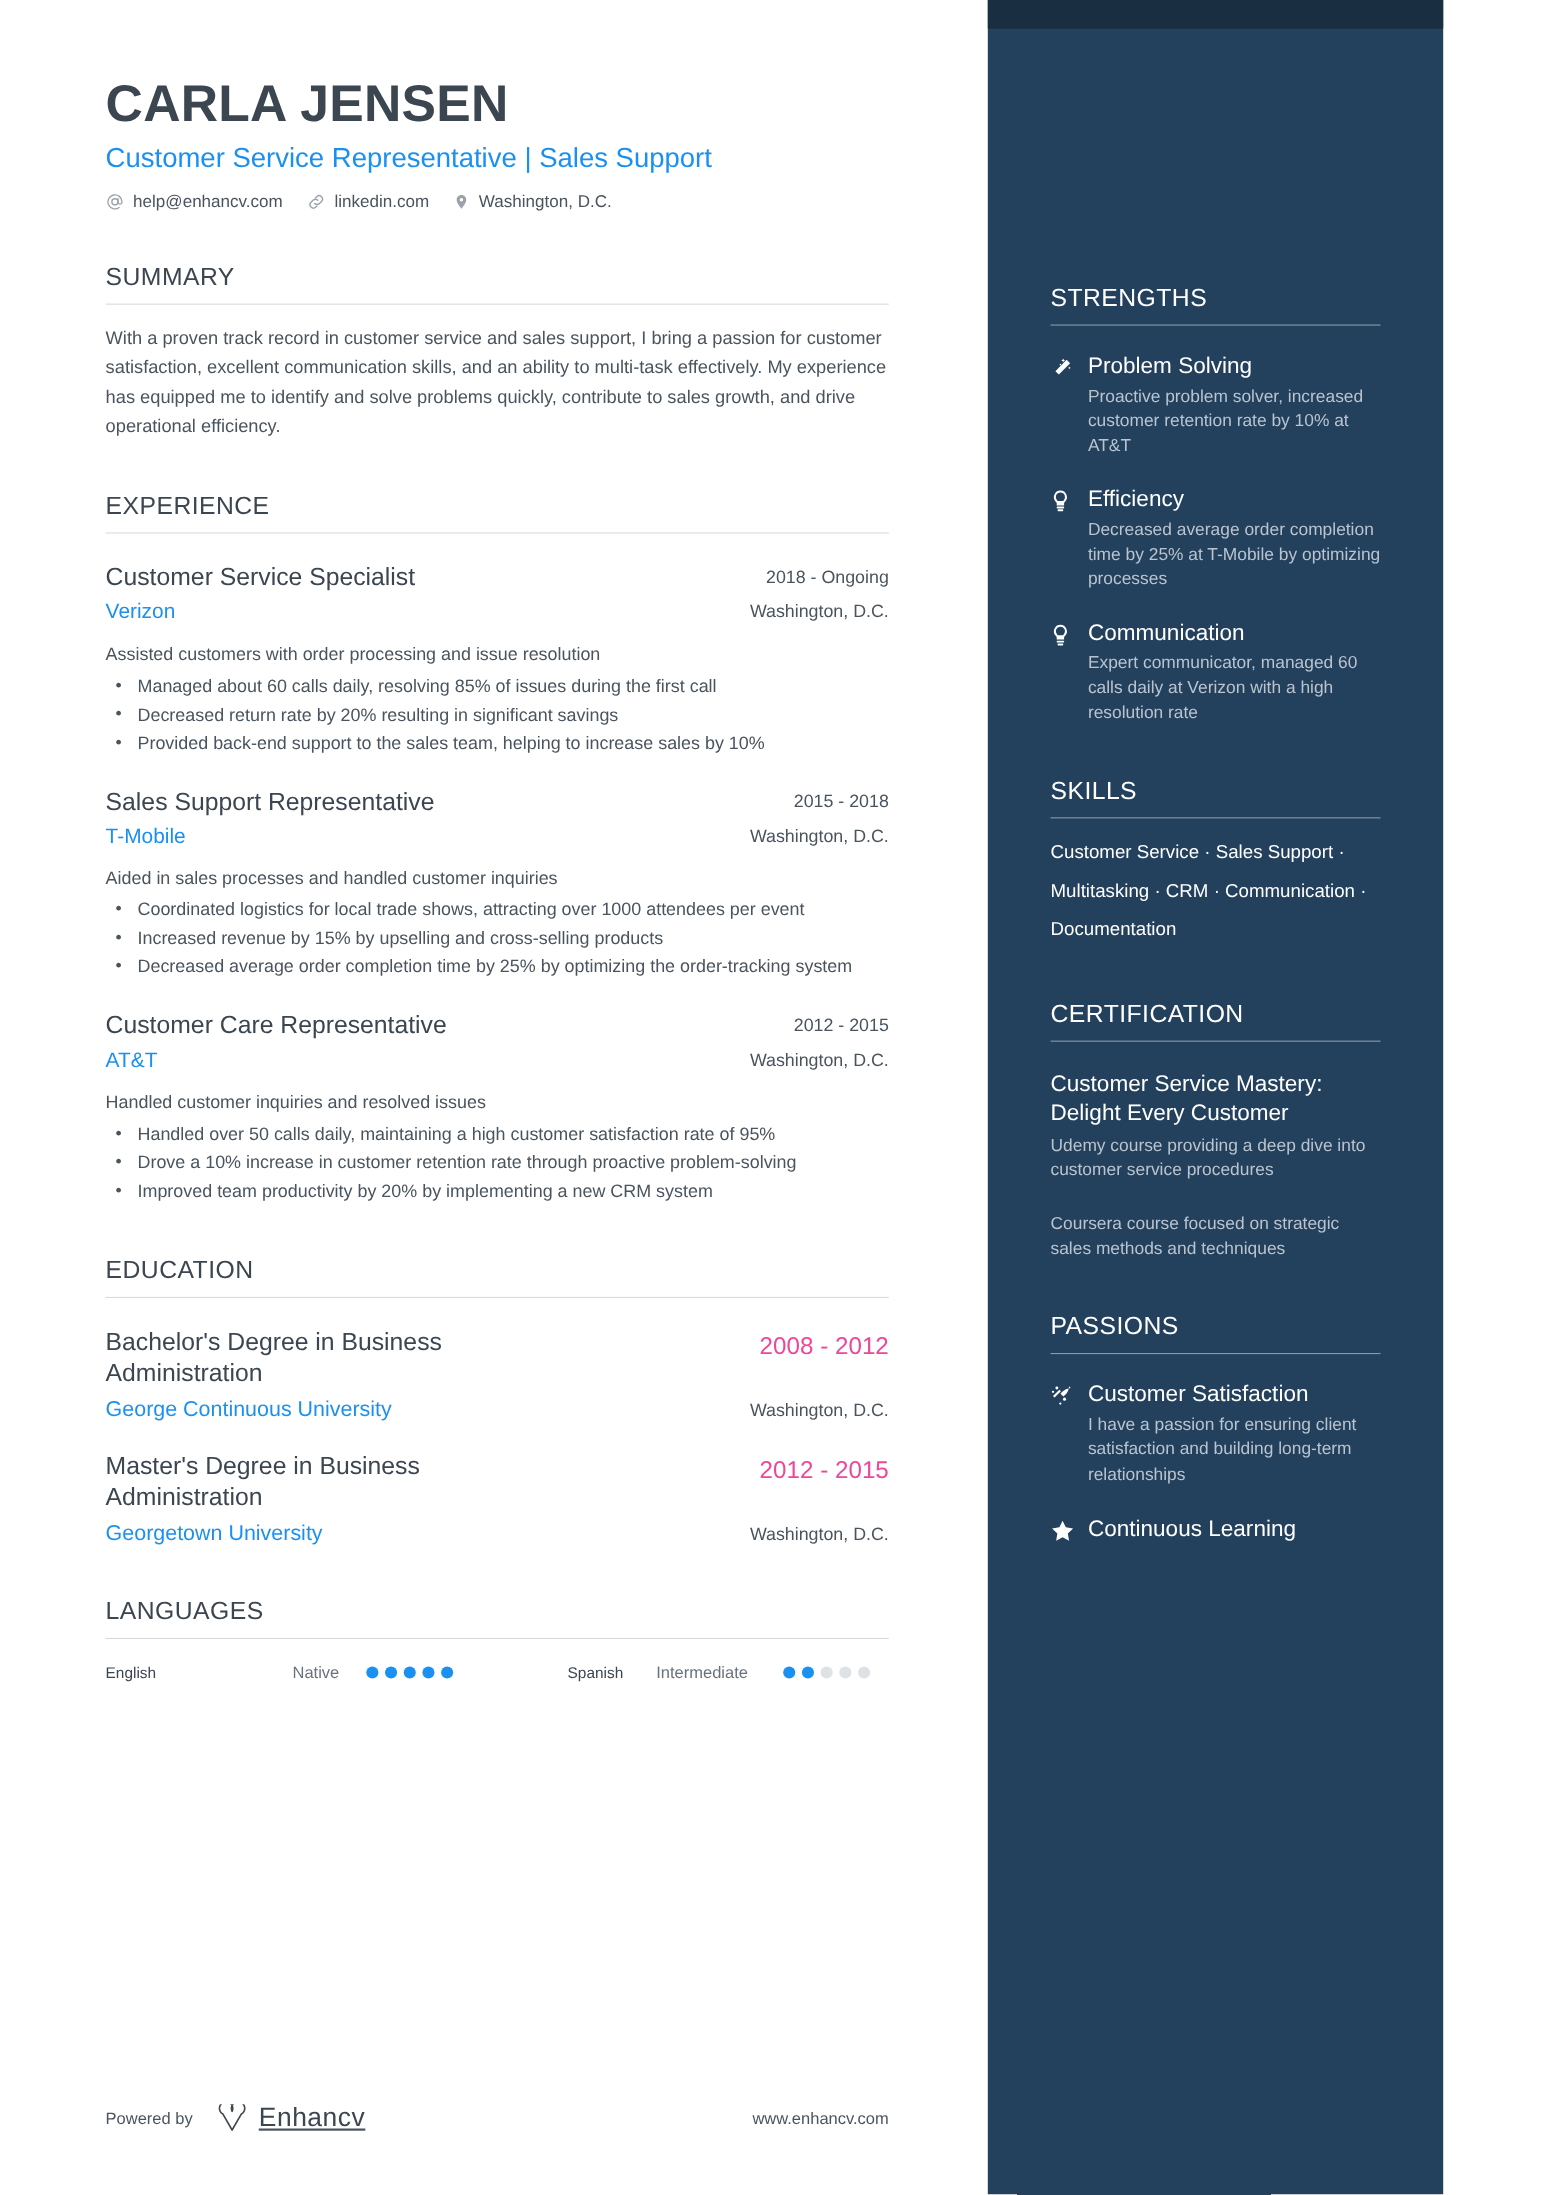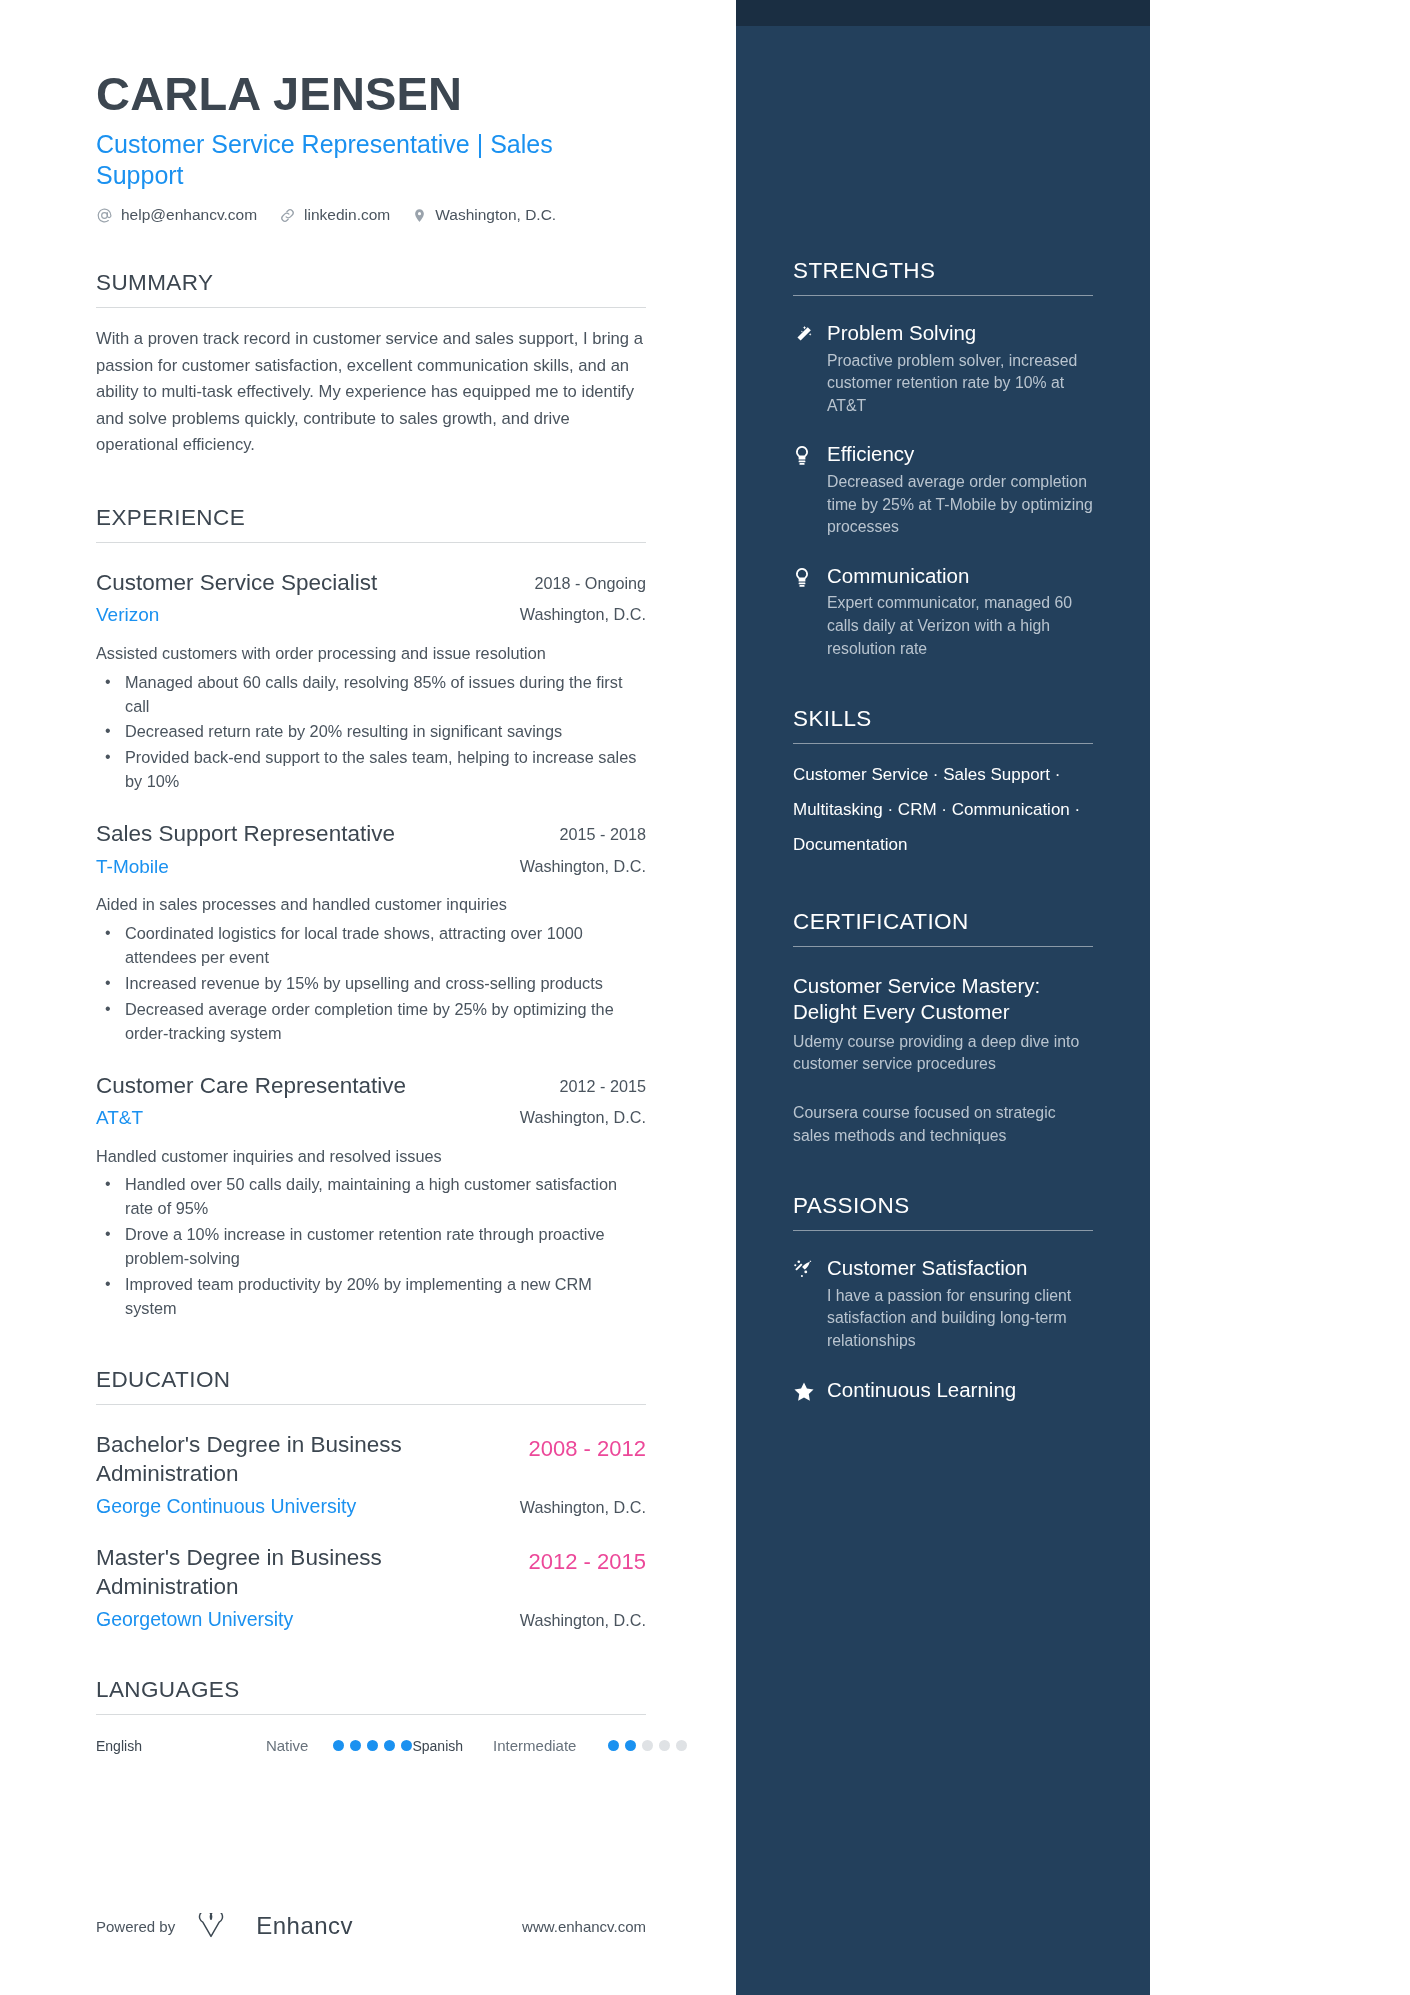--- a/index.html
+++ b/index.html
@@ -6,21 +6,21 @@
   html,body { width:1410px; height:1995px; }
   body {
     font-family:"Liberation Sans", sans-serif;
     background:#ffffff;
     color:#3d4852;
     -webkit-font-smoothing:antialiased;
   }
   .page { position:relative; width:1410px; height:1995px; display:flex; overflow:hidden; }
 
   
-  .left { width:736px; padding:68px 90px 0 96px; position:relative; }
+  .left { width:898px; padding:68px 90px 0 96px; position:relative; }
 
   .name {
     font-size:47px; font-weight:700; letter-spacing:0.2px;
     color:#3c4650; line-height:1.1; margin-bottom:9px;
   }
   .headline { font-size:25px; color:#1a91f0; font-weight:400; line-height:1.25; margin-bottom:15px; }
 
   .contact { display:flex; align-items:center; gap:0; font-size:15.5px; color:#4a545e; }
   .contact .ci { display:flex; align-items:center; margin-right:22px; }
   .contact .ci svg { margin-right:8px; flex:none; }
@@ -64,21 +64,21 @@
   .dots { display:flex; gap:6px; align-items:center; }
   .dot { width:11px; height:11px; border-radius:50%; background:#dfe2e5; }
   .dot.on { background:#1a91f0; }
 
   .footer {
     position:absolute; left:96px; right:90px; bottom:55px;
     display:flex; align-items:center; justify-content:space-between;
     font-size:15px; color:#4a545e;
   }
   .powered { display:flex; align-items:center; gap:17px; }
-  .brandmark { display:flex; align-items:center; gap:26px; }
+  .brandmark { display:flex; align-items:center; gap:5px;text-decoration:underline; }
   .brandname { font-size:24px; color:#3c4650; letter-spacing:0.5px; }
 
   
   .right {
     width:414px; background:#23405c; color:#ffffff;
     padding:0 57px 0 57px; position:relative;
   }
   .right-topstrip { position:absolute; left:0; right:0; top:0; height:26px; background:#1a2e42; }
   .right-inner { padding-top:258px; }
 

